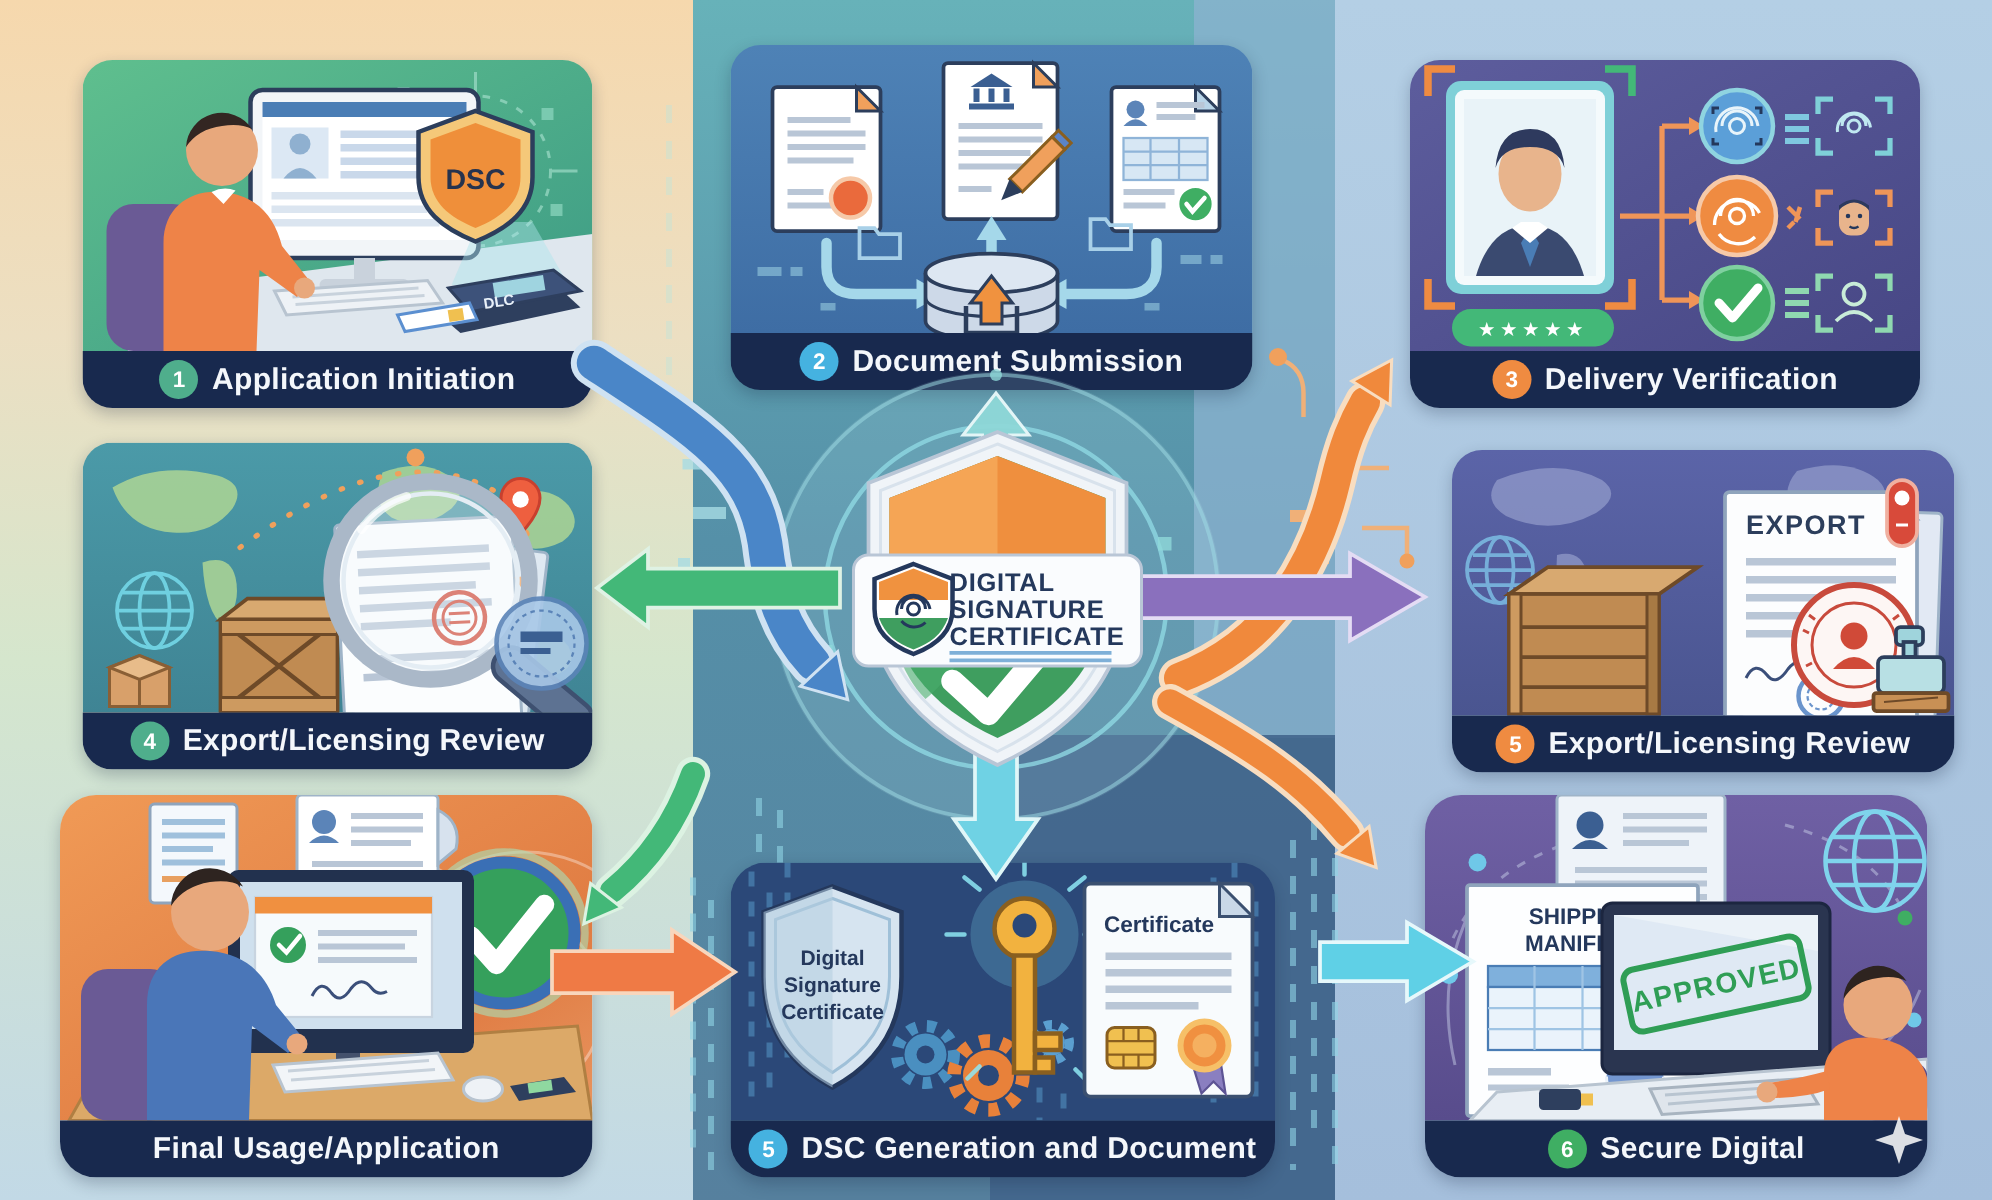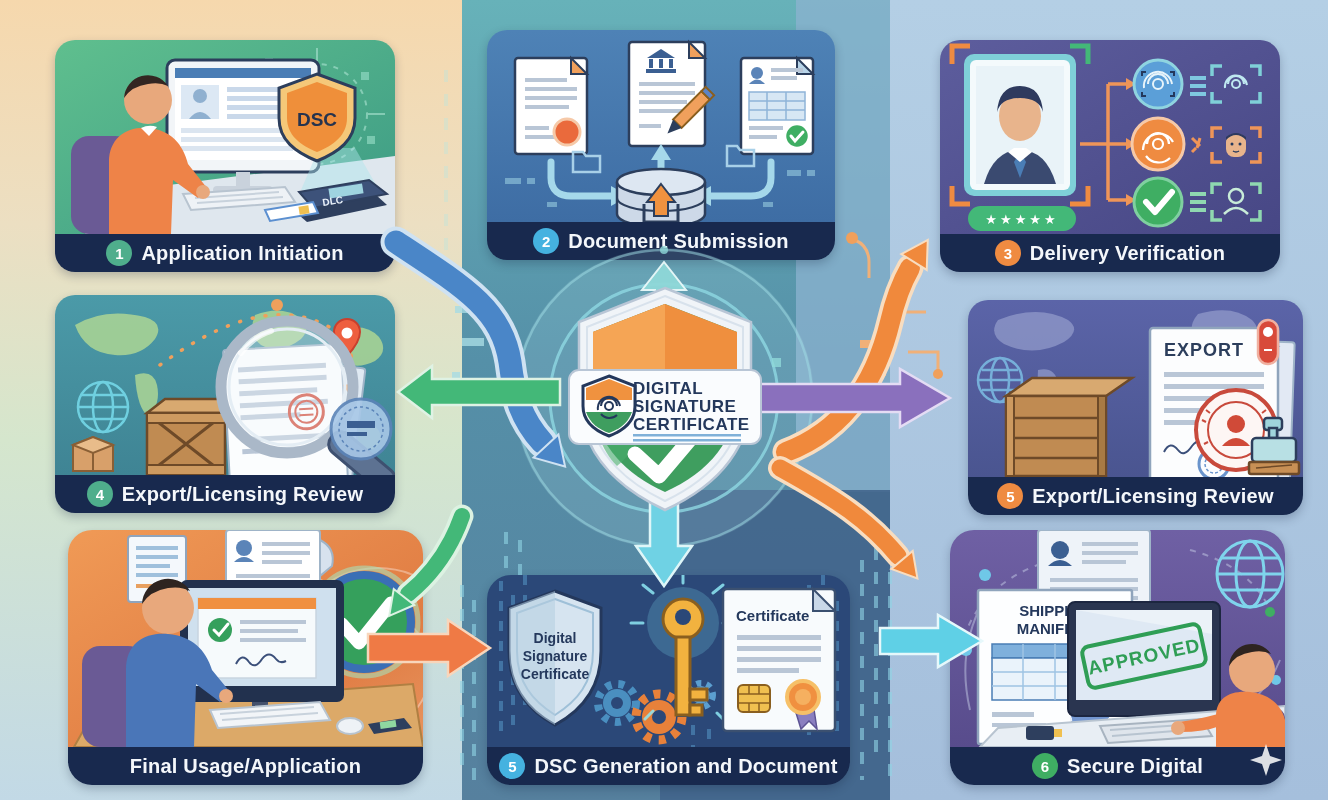--- a/index.html
+++ b/index.html
@@ -23,21 +23,21 @@
   .badge-green{background:#4fae8c;}
   .badge-blue{background:#45b2e0;}
   .badge-orange{background:#ef8b41;}
   .badge-green2{background:#3fae63;}
 
   #p1{left:55px;top:40px;width:340px;height:232px;border-radius:20px;}
   #p2{left:487px;top:30px;width:348px;height:230px;border-radius:20px;}
   #p3{left:940px;top:40px;width:340px;height:232px;border-radius:20px;}
   #p4{left:55px;top:295px;width:340px;height:218px;border-radius:20px;}
   #p5{left:940px;top:300px;width:335px;height:215px;border-radius:20px;margin-left:28px;}
-  #p6{left:40px;top:530px;width:355px;height:255px;border-radius:24px;margin-left:28px;}
+  #p6{left:40px;top:530px;width:355px;height:255px;border-radius:24px;}
   #p7{left:487px;top:575px;width:363px;height:210px;border-radius:24px;}
   #p8{left:950px;top:530px;width:335px;height:255px;border-radius:24px;}
 
   #rings{position:absolute;left:484px;top:218px;z-index:3;pointer-events:none;}
   #arrows{position:absolute;left:0;top:0;z-index:4;pointer-events:none;}
   #center-shield{position:absolute;left:555px;top:282px;z-index:5;}
 </style>
 </head>
 <body>
 

